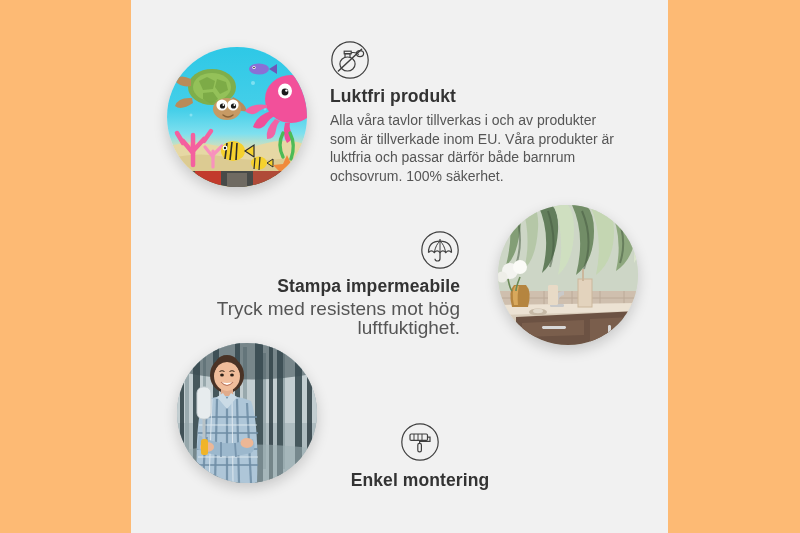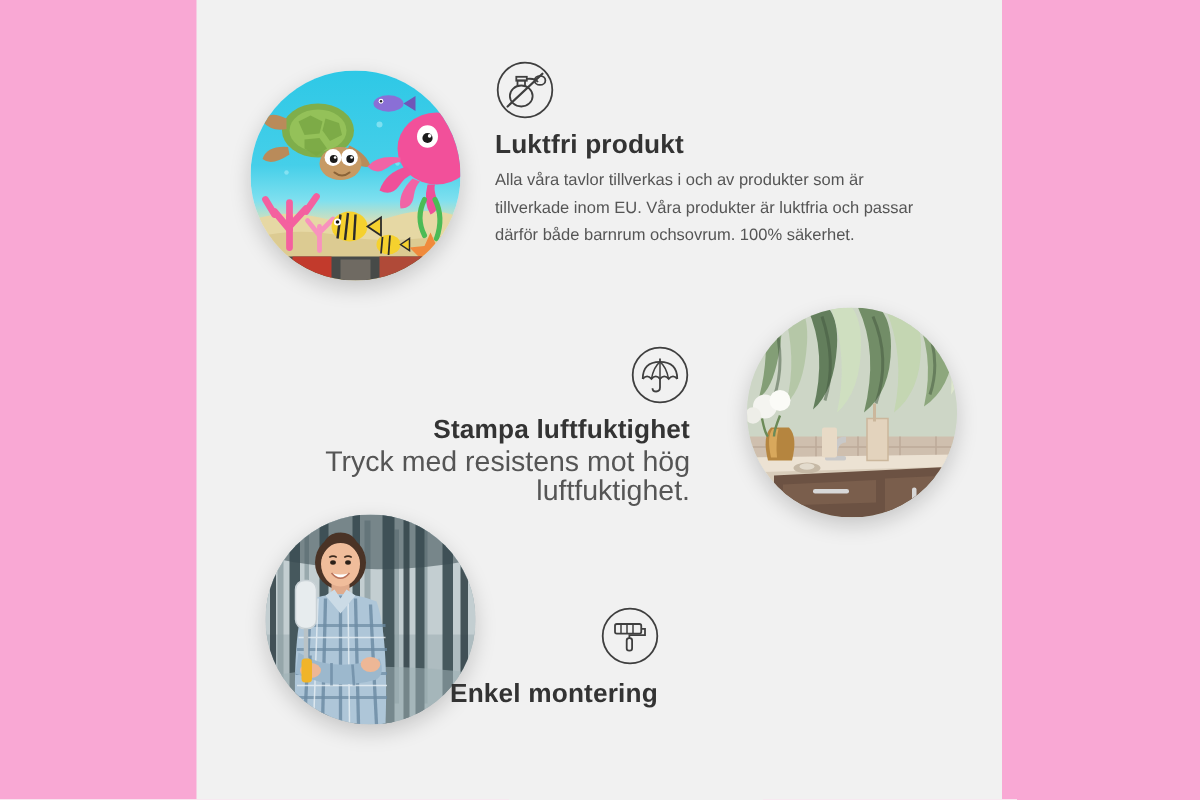--- a/index.html
+++ b/index.html
@@ -11,21 +11,21 @@
     height: 533px;
     background: #ffffff;
     font-family: "Liberation Sans", sans-serif;
     overflow: hidden;
   }
 
   .stage {
     position: relative;
     width: 800px;
     height: 533px;
-    background: #f9a8d4;
+    background: #fdba74;
   }
 
   .panel {
     position: absolute;
     left: 131px;
     top: 0px;
     width: 537px;
     height: 533px;
     background: #f1f1f1;
   }
@@ -51,21 +51,21 @@
 
   .feature h2 {
     margin: 6px 0 4px 0;
     font-size: 17.5px;
     font-weight: bold;
     color: #333333;
     letter-spacing: 0.1px;
   }
   .feature p {
     margin: 0;
-    font-size: 11px;
+    font-size: 14px;
     line-height: 18.5px;
     color: #555555;
   }
 
   
   #feature-odourless {
     left: 330px;
     top: 40px;
     width: 294px;
     text-align: left;
@@ -79,23 +79,23 @@
     width: 270px;
     text-align: right;
   }
   #feature-waterproof .icon-wrap { margin-left: auto; margin-right: 0; }
   #feature-waterproof h2 { font-size: 17.5px; margin-bottom: 3px;}
   #feature-waterproof p  { font-size: 19px; }
 
   
   #feature-easymount {
     left: 300px;
-    top: 404px;
+    top: 422px;
     width: 240px;
-    text-align: left;
+    text-align: center;
   }
   #feature-easymount .icon-wrap { margin: 0 auto; }
   #feature-easymount h2 { margin-top: 8px; margin-bottom: 3px; }
 
   
   #photo-ocean     { left: 167px; top: 47px;  width: 140px; height: 140px; }
   #photo-bathroom  { left: 498px; top: 205px; width: 140px; height: 140px; }
   #photo-painter   { left: 177px; top: 343px; width: 140px; height: 140px; }
 
   
@@ -409,21 +409,21 @@
 
         <path d="M20 11.2 L20 22.6" stroke="#3f3f3f" stroke-width="1"></path>
         <path d="M14.3 22.6 q 1.4 -8 5.7 -11.4" fill="none" stroke="#3f3f3f" stroke-width="1"></path>
         <path d="M25.7 22.6 q -1.4 -8 -5.7 -11.4" fill="none" stroke="#3f3f3f" stroke-width="1"></path>
 
         <path d="M20 22.6 L20 28.4 q 0 2.6 -2.6 2.6 q -2.4 0 -2.4 -2.2" fill="none" stroke="#3f3f3f" stroke-width="1.2"></path>
 
         <path d="M20 11.2 L20 9" stroke="#3f3f3f" stroke-width="1.2"></path>
       </svg>
     </span>
-    <h2>Stampa luftfuktighet</h2>
+    <h2>Stampa impermeabile</h2>
     <p>Tryck med resistens mot hög luftfuktighet.</p>
   </div>
 
   <div class="feature" id="feature-easymount">
     <span class="icon-wrap">
       <svg viewBox="0 0 40 40" width="40" height="40">
         <circle cx="20" cy="20" r="18.2" fill="none" stroke="#3f3f3f" stroke-width="1.2"></circle>
 
         <rect x="10" y="12" width="17.5" height="6.4" rx="1.2" fill="none" stroke="#3f3f3f" stroke-width="1.2"></rect>
         <line x1="14" y1="12" x2="14" y2="18.4" stroke="#3f3f3f" stroke-width="1"></line>

